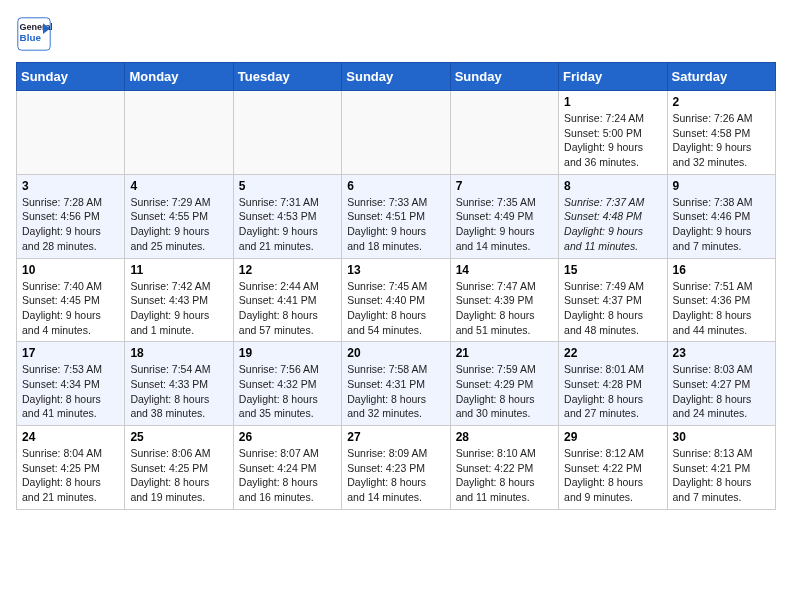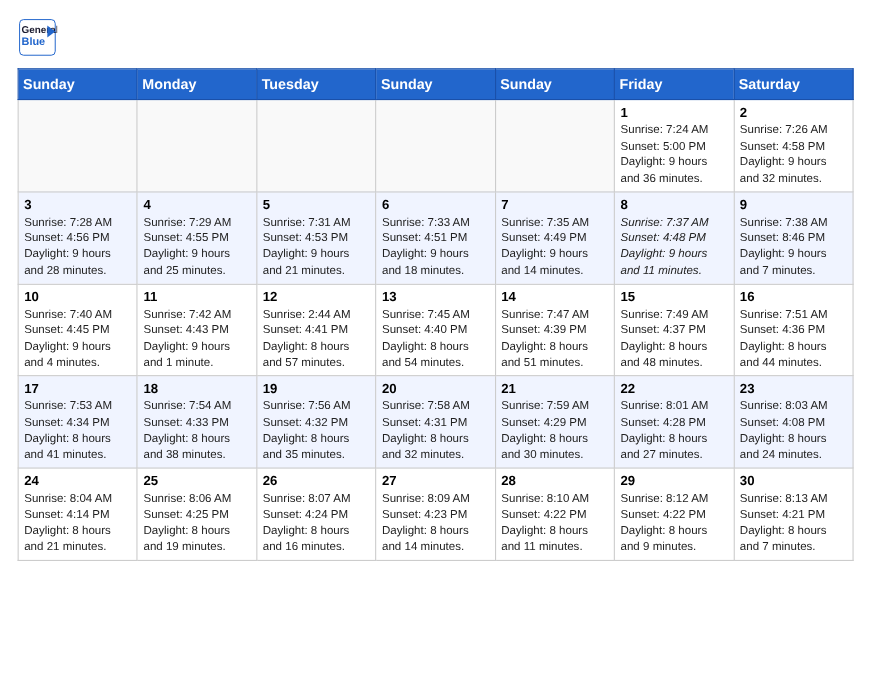--- a/index.html
+++ b/index.html
@@ -160,21 +160,21 @@
 and 18 minutes.</span></td>
         <td><span class="day-number">7</span><span class="day-info" style="white-space: pre-line;">Sunrise: 7:35 AM
 Sunset: 4:49 PM
 Daylight: 9 hours
 and 14 minutes.</span></td>
         <td><span class="day-number">8</span><span class="day-info" style="white-space: pre-line; font-style: italic;">Sunrise: 7:37 AM
 Sunset: 4:48 PM
 Daylight: 9 hours
 and 11 minutes.</span></td>
         <td><span class="day-number">9</span><span class="day-info" style="white-space: pre-line;">Sunrise: 7:38 AM
-Sunset: 8:46 PM
+Sunset: 4:46 PM
 Daylight: 9 hours
 and 7 minutes.</span></td>
       </tr>
       <tr class="row-3">
         <td><span class="day-number">10</span><span class="day-info" style="white-space: pre-line;">Sunrise: 7:40 AM
 Sunset: 4:45 PM
 Daylight: 9 hours
 and 4 minutes.</span></td>
         <td><span class="day-number">11</span><span class="day-info" style="white-space: pre-line;">Sunrise: 7:42 AM
 Sunset: 4:43 PM
@@ -220,27 +220,27 @@
 and 32 minutes.</span></td>
         <td><span class="day-number">21</span><span class="day-info" style="white-space: pre-line;">Sunrise: 7:59 AM
 Sunset: 4:29 PM
 Daylight: 8 hours
 and 30 minutes.</span></td>
         <td><span class="day-number">22</span><span class="day-info" style="white-space: pre-line;">Sunrise: 8:01 AM
 Sunset: 4:28 PM
 Daylight: 8 hours
 and 27 minutes.</span></td>
         <td><span class="day-number">23</span><span class="day-info" style="white-space: pre-line;">Sunrise: 8:03 AM
-Sunset: 4:08 PM
+Sunset: 4:27 PM
 Daylight: 8 hours
 and 24 minutes.</span></td>
       </tr>
       <tr class="row-5">
         <td><span class="day-number">24</span><span class="day-info" style="white-space: pre-line;">Sunrise: 8:04 AM
-Sunset: 4:14 PM
+Sunset: 4:25 PM
 Daylight: 8 hours
 and 21 minutes.</span></td>
         <td><span class="day-number">25</span><span class="day-info" style="white-space: pre-line;">Sunrise: 8:06 AM
 Sunset: 4:25 PM
 Daylight: 8 hours
 and 19 minutes.</span></td>
         <td><span class="day-number">26</span><span class="day-info" style="white-space: pre-line;">Sunrise: 8:07 AM
 Sunset: 4:24 PM
 Daylight: 8 hours
 and 16 minutes.</span></td>

